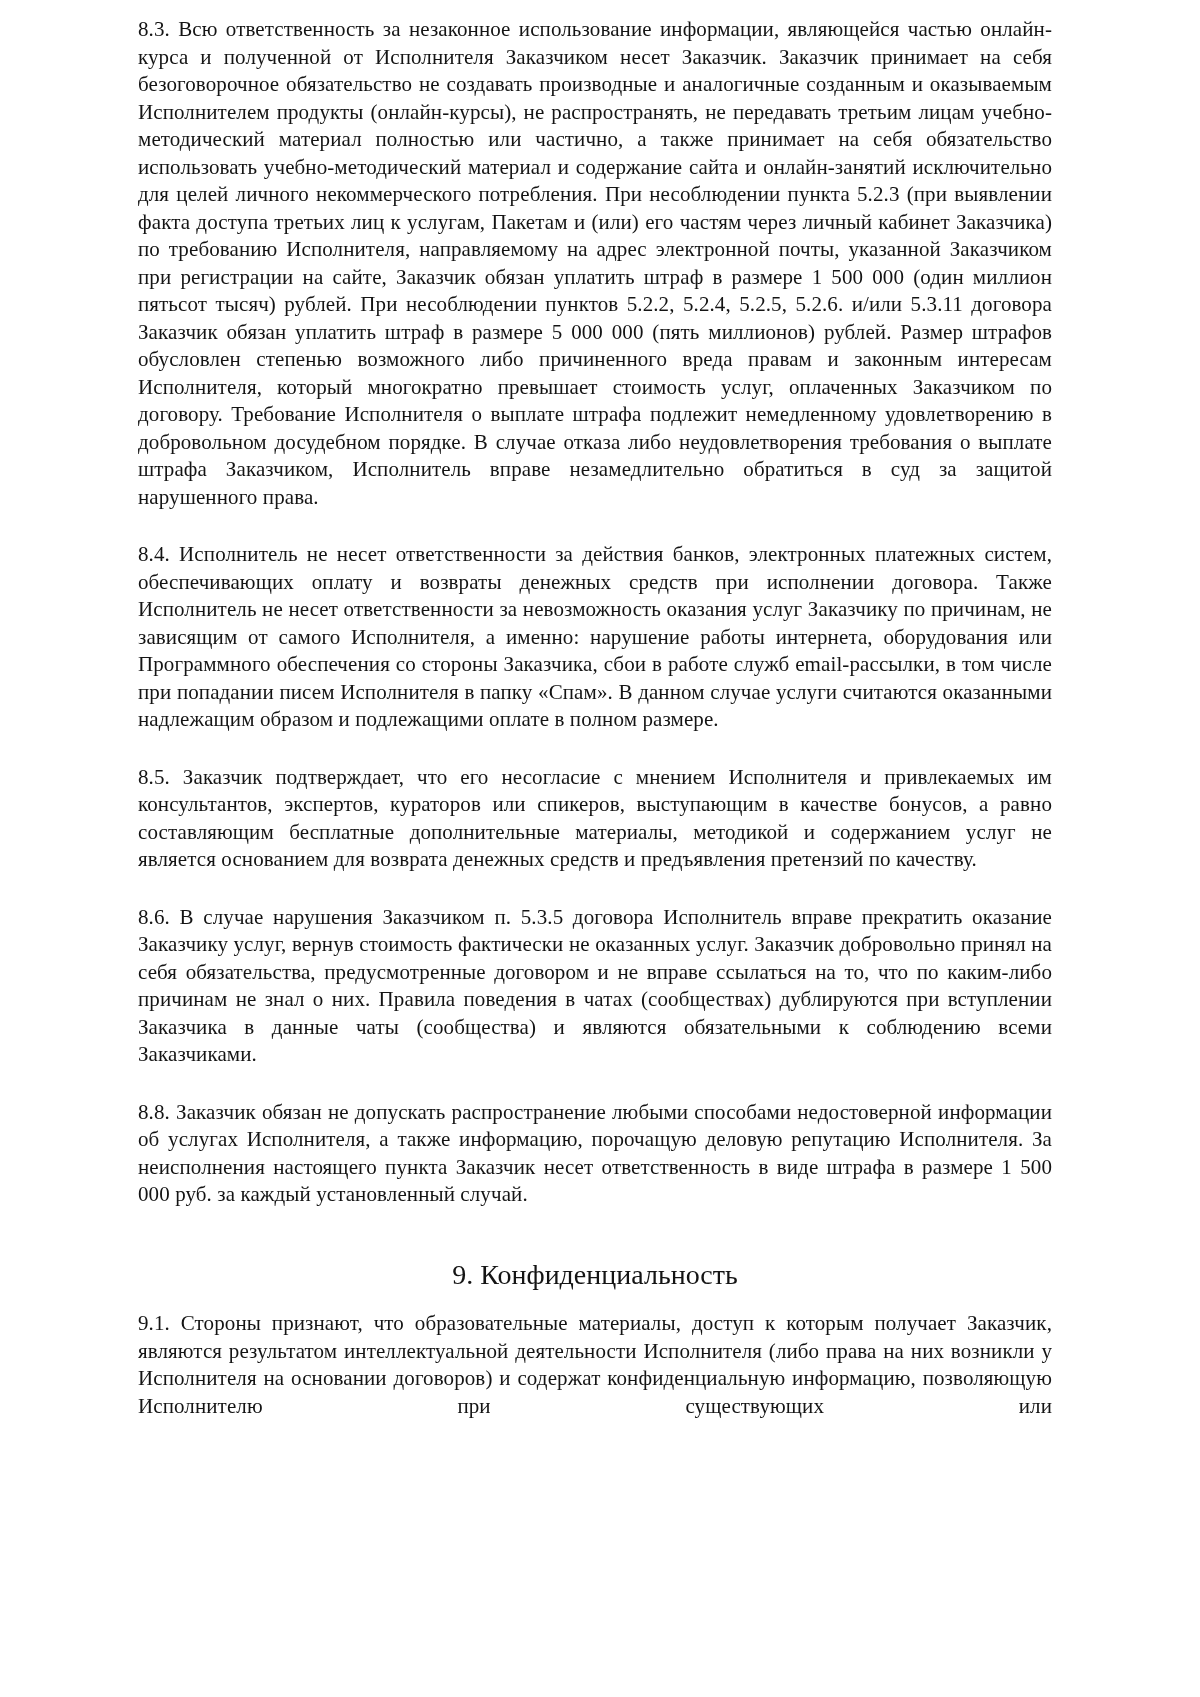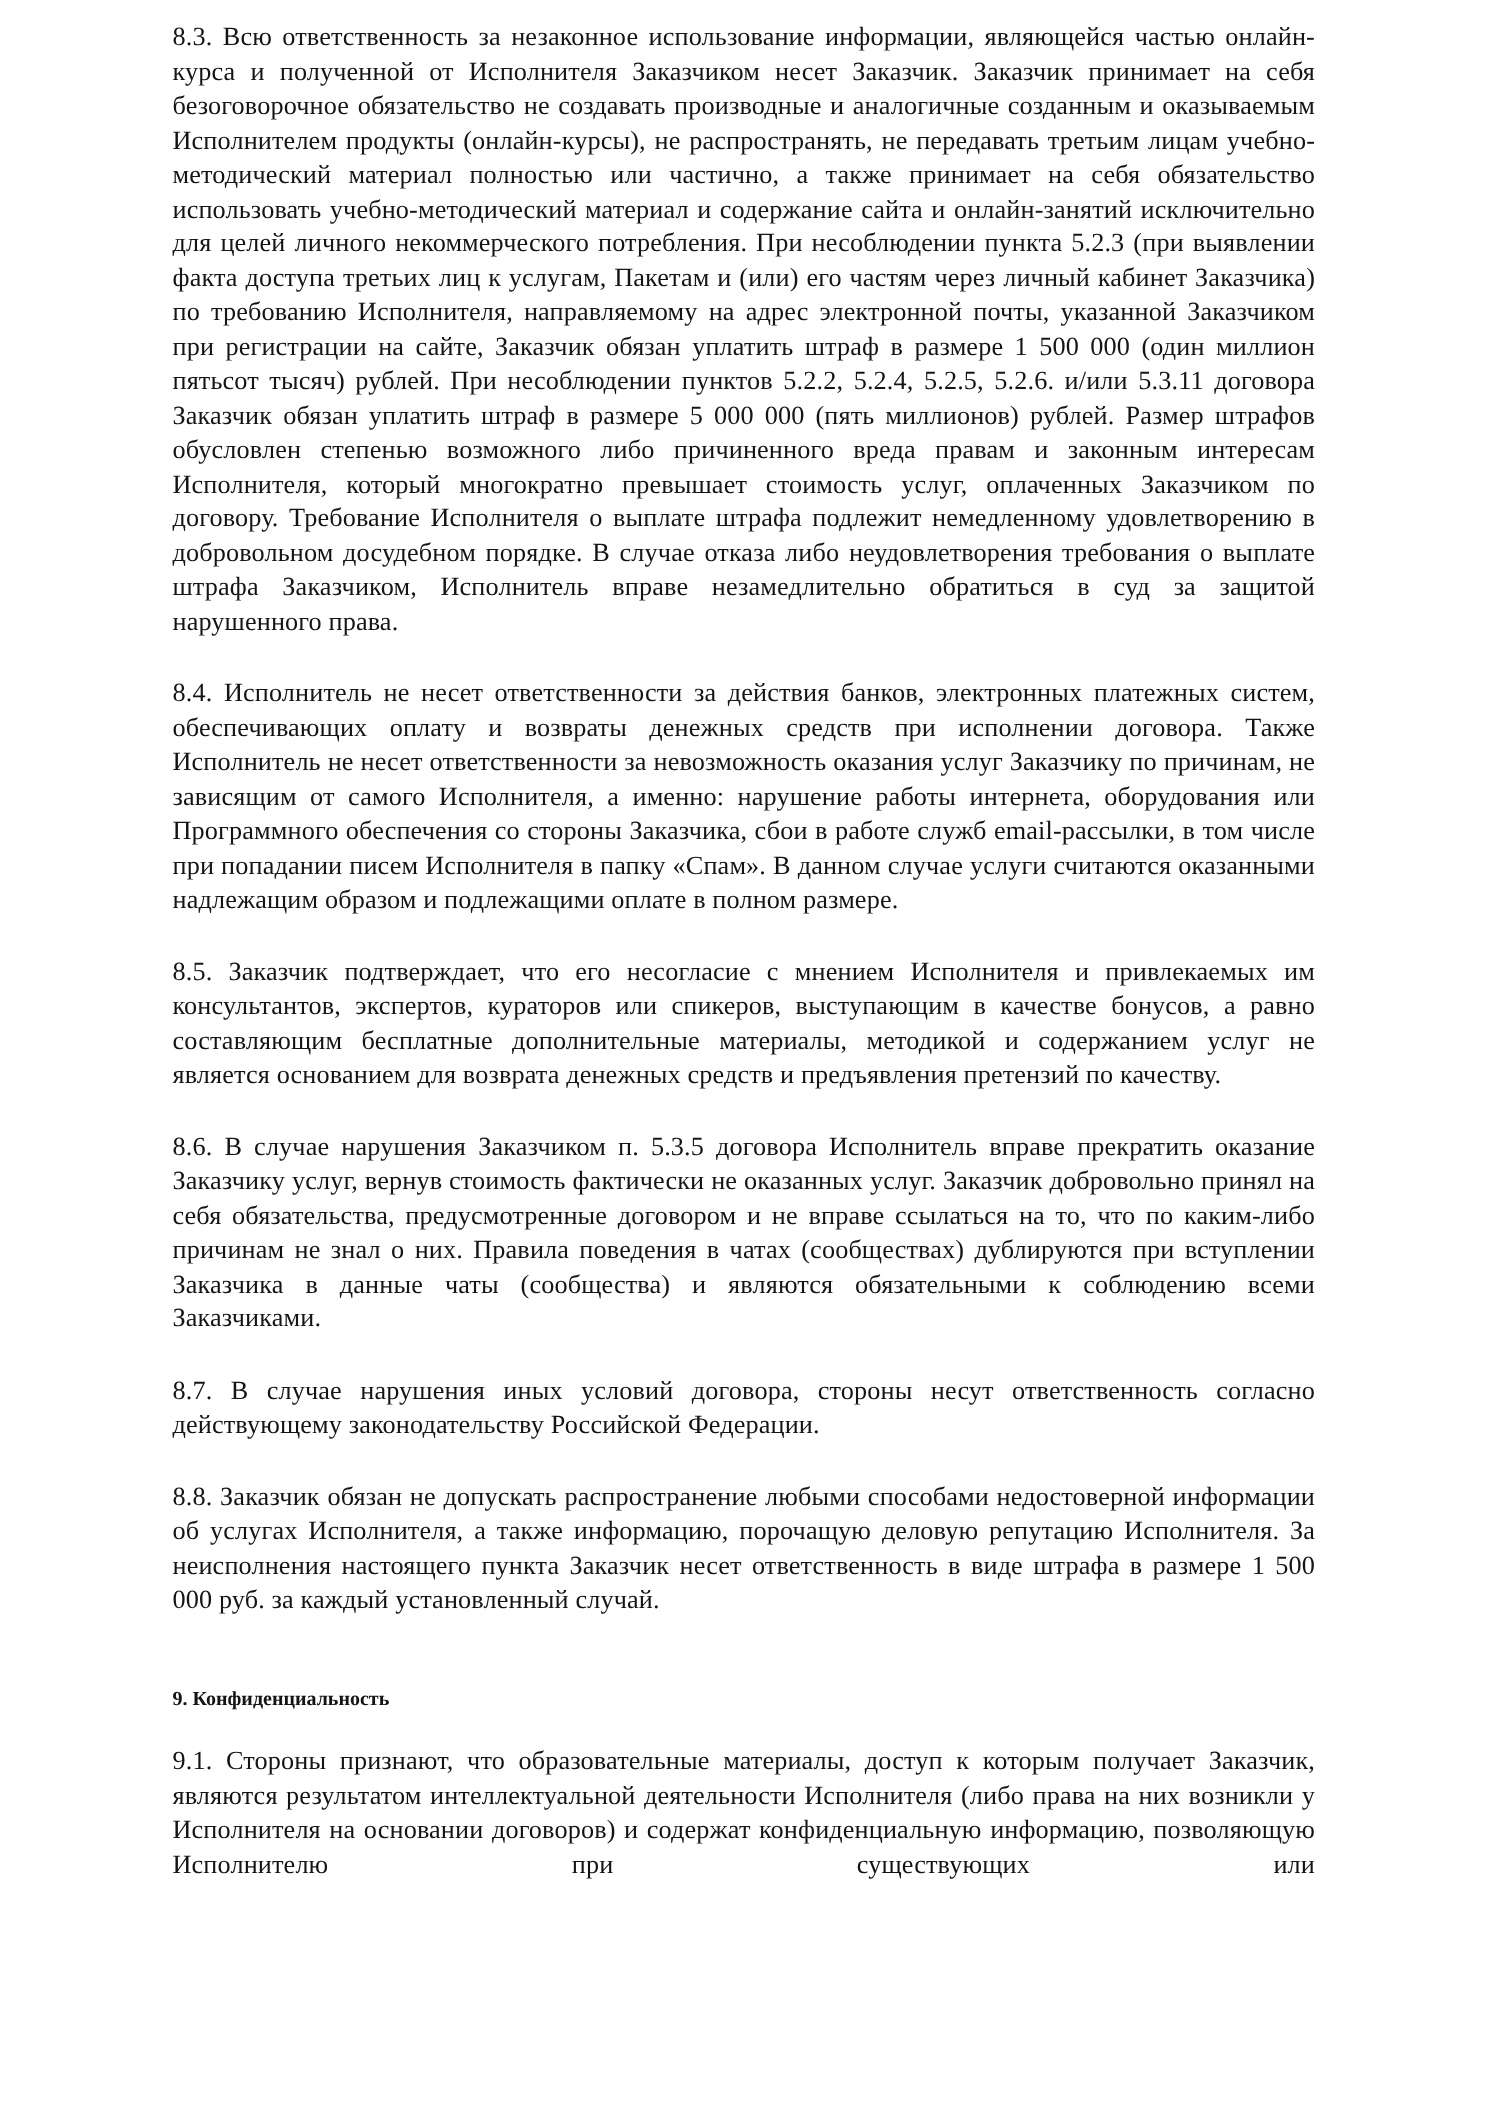--- a/index.html
+++ b/index.html
@@ -27,31 +27,30 @@
     line-height: 27.5px;
     text-align: justify;
     letter-spacing: 0.1px;
   }
   .para.continued {
     text-align-last: justify;
     margin-bottom: 15px;
   }
   .heading {
     margin: 52px 0 22px 0;
-    font-size: 16px;
+    font-size: 28px;
     line-height: 27.5px;
-    font-weight: bold;
-    text-align: left;
+    font-weight: normal;
+    text-align: center;
   }
 </style>
 </head>
 <body>
 
 <div class="page">
   <p class="para">8.3. Всю ответственность за незаконное использование информации, являющейся частью онлайн-курса и полученной от Исполнителя Заказчиком несет Заказчик. Заказчик принимает на себя безоговорочное обязательство не создавать производные и аналогичные созданным и оказываемым Исполнителем продукты (онлайн-курсы), не распространять, не передавать третьим лицам учебно-методический материал полностью или частично, а также принимает на себя обязательство использовать учебно-методический материал и содержание сайта и онлайн-занятий исключительно для целей личного некоммерческого потребления. При несоблюдении пункта 5.2.3 (при выявлении факта доступа третьих лиц к услугам, Пакетам и (или) его частям через личный кабинет Заказчика) по требованию Исполнителя, направляемому на адрес электронной почты, указанной Заказчиком при регистрации на сайте, Заказчик обязан уплатить штраф в размере 1 500 000 (один миллион пятьсот тысяч) рублей. При несоблюдении пунктов 5.2.2, 5.2.4, 5.2.5, 5.2.6. и/или 5.3.11 договора Заказчик обязан уплатить штраф в размере 5 000 000 (пять миллионов) рублей. Размер штрафов обусловлен степенью возможного либо причиненного вреда правам и законным интересам Исполнителя, который многократно превышает стоимость услуг, оплаченных Заказчиком по договору. Требование Исполнителя о выплате штрафа подлежит немедленному удовлетворению в добровольном досудебном порядке. В случае отказа либо неудовлетворения требования о выплате штрафа Заказчиком, Исполнитель вправе незамедлительно обратиться в суд за защитой нарушенного права.</p>
   <p class="para">8.4. Исполнитель не несет ответственности за действия банков, электронных платежных систем, обеспечивающих оплату и возвраты денежных средств при исполнении договора. Также Исполнитель не несет ответственности за невозможность оказания услуг Заказчику по причинам, не зависящим от самого Исполнителя, а именно: нарушение работы интернета, оборудования или Программного обеспечения со стороны Заказчика, сбои в работе служб email-рассылки, в том числе при попадании писем Исполнителя в папку «Спам». В данном случае услуги считаются оказанными надлежащим образом и подлежащими оплате в полном размере.</p>
   <p class="para">8.5. Заказчик подтверждает, что его несогласие с мнением Исполнителя и привлекаемых им консультантов, экспертов, кураторов или спикеров, выступающим в качестве бонусов, а равно составляющим бесплатные дополнительные материалы, методикой и содержанием услуг не является основанием для возврата денежных средств и предъявления претензий по качеству.</p>
   <p class="para">8.6. В случае нарушения Заказчиком п. 5.3.5 договора Исполнитель вправе прекратить оказание Заказчику услуг, вернув стоимость фактически не оказанных услуг. Заказчик добровольно принял на себя обязательства, предусмотренные договором и не вправе ссылаться на то, что по каким-либо причинам не знал о них. Правила поведения в чатах (сообществах) дублируются при вступлении Заказчика в данные чаты (сообщества) и являются обязательными к соблюдению всеми Заказчиками.</p>
-  <p class="para">8.7. В случае нарушения иных условий договора, стороны несут ответственность согласно действующему законодательству Российской Федерации.</p>
   <p class="para">8.8. Заказчик обязан не допускать распространение любыми способами недостоверной информации об услугах Исполнителя, а также информацию, порочащую деловую репутацию Исполнителя. За неисполнения настоящего пункта Заказчик несет ответственность в виде штрафа в размере 1 500 000 руб. за каждый установленный случай.</p>
   <h2 class="heading">9. Конфиденциальность</h2>
   <p class="para continued">9.1. Стороны признают, что образовательные материалы, доступ к которым получает Заказчик, являются результатом интеллектуальной деятельности Исполнителя (либо права на них возникли у Исполнителя на основании договоров) и содержат конфиденциальную информацию, позволяющую Исполнителю при существующих или</p>
 </div>
 
 </body></html>

